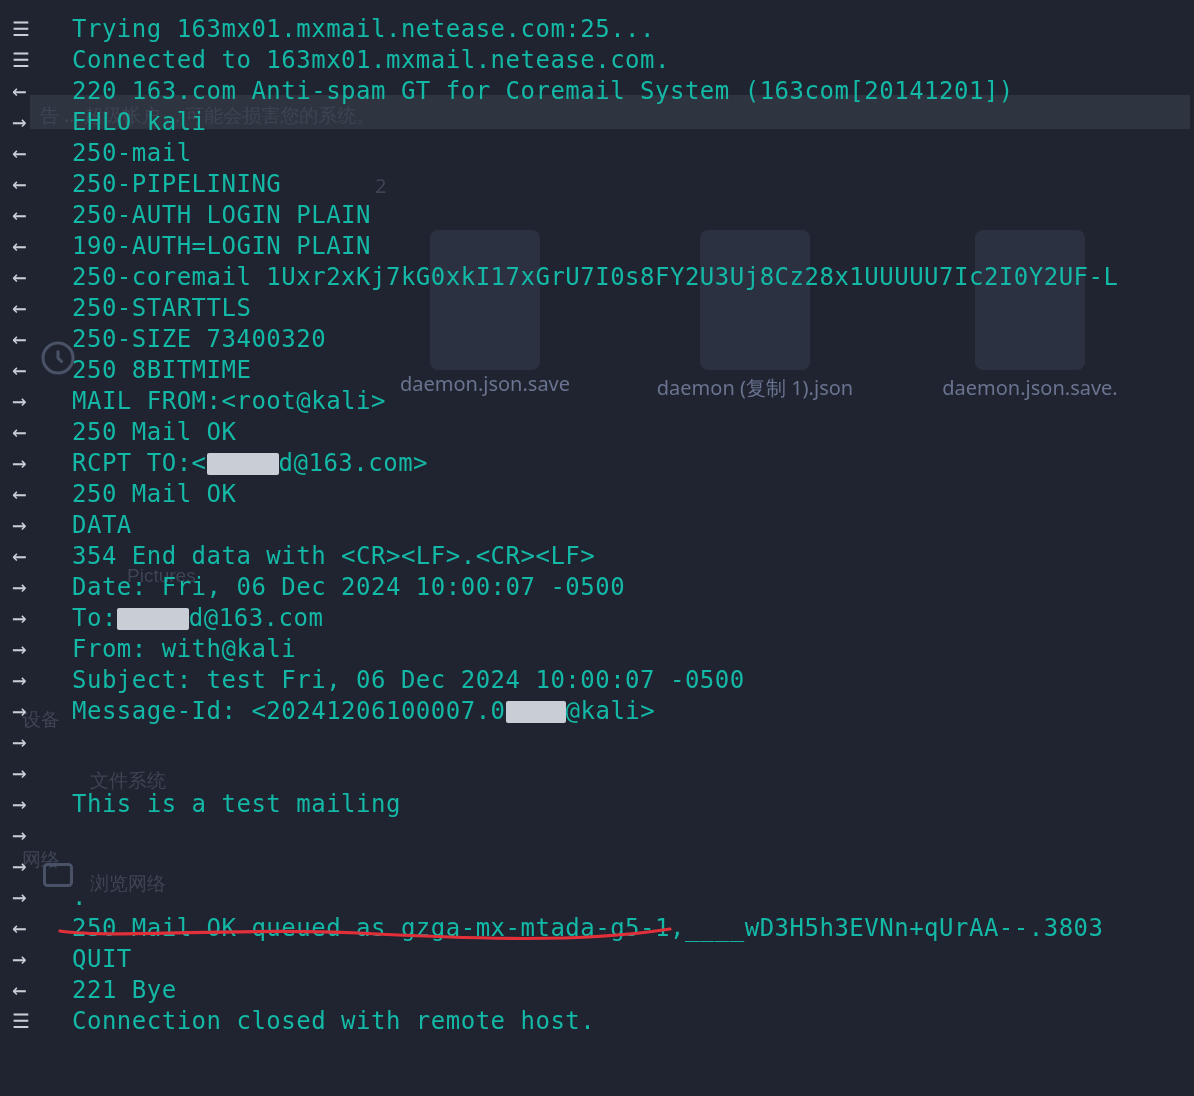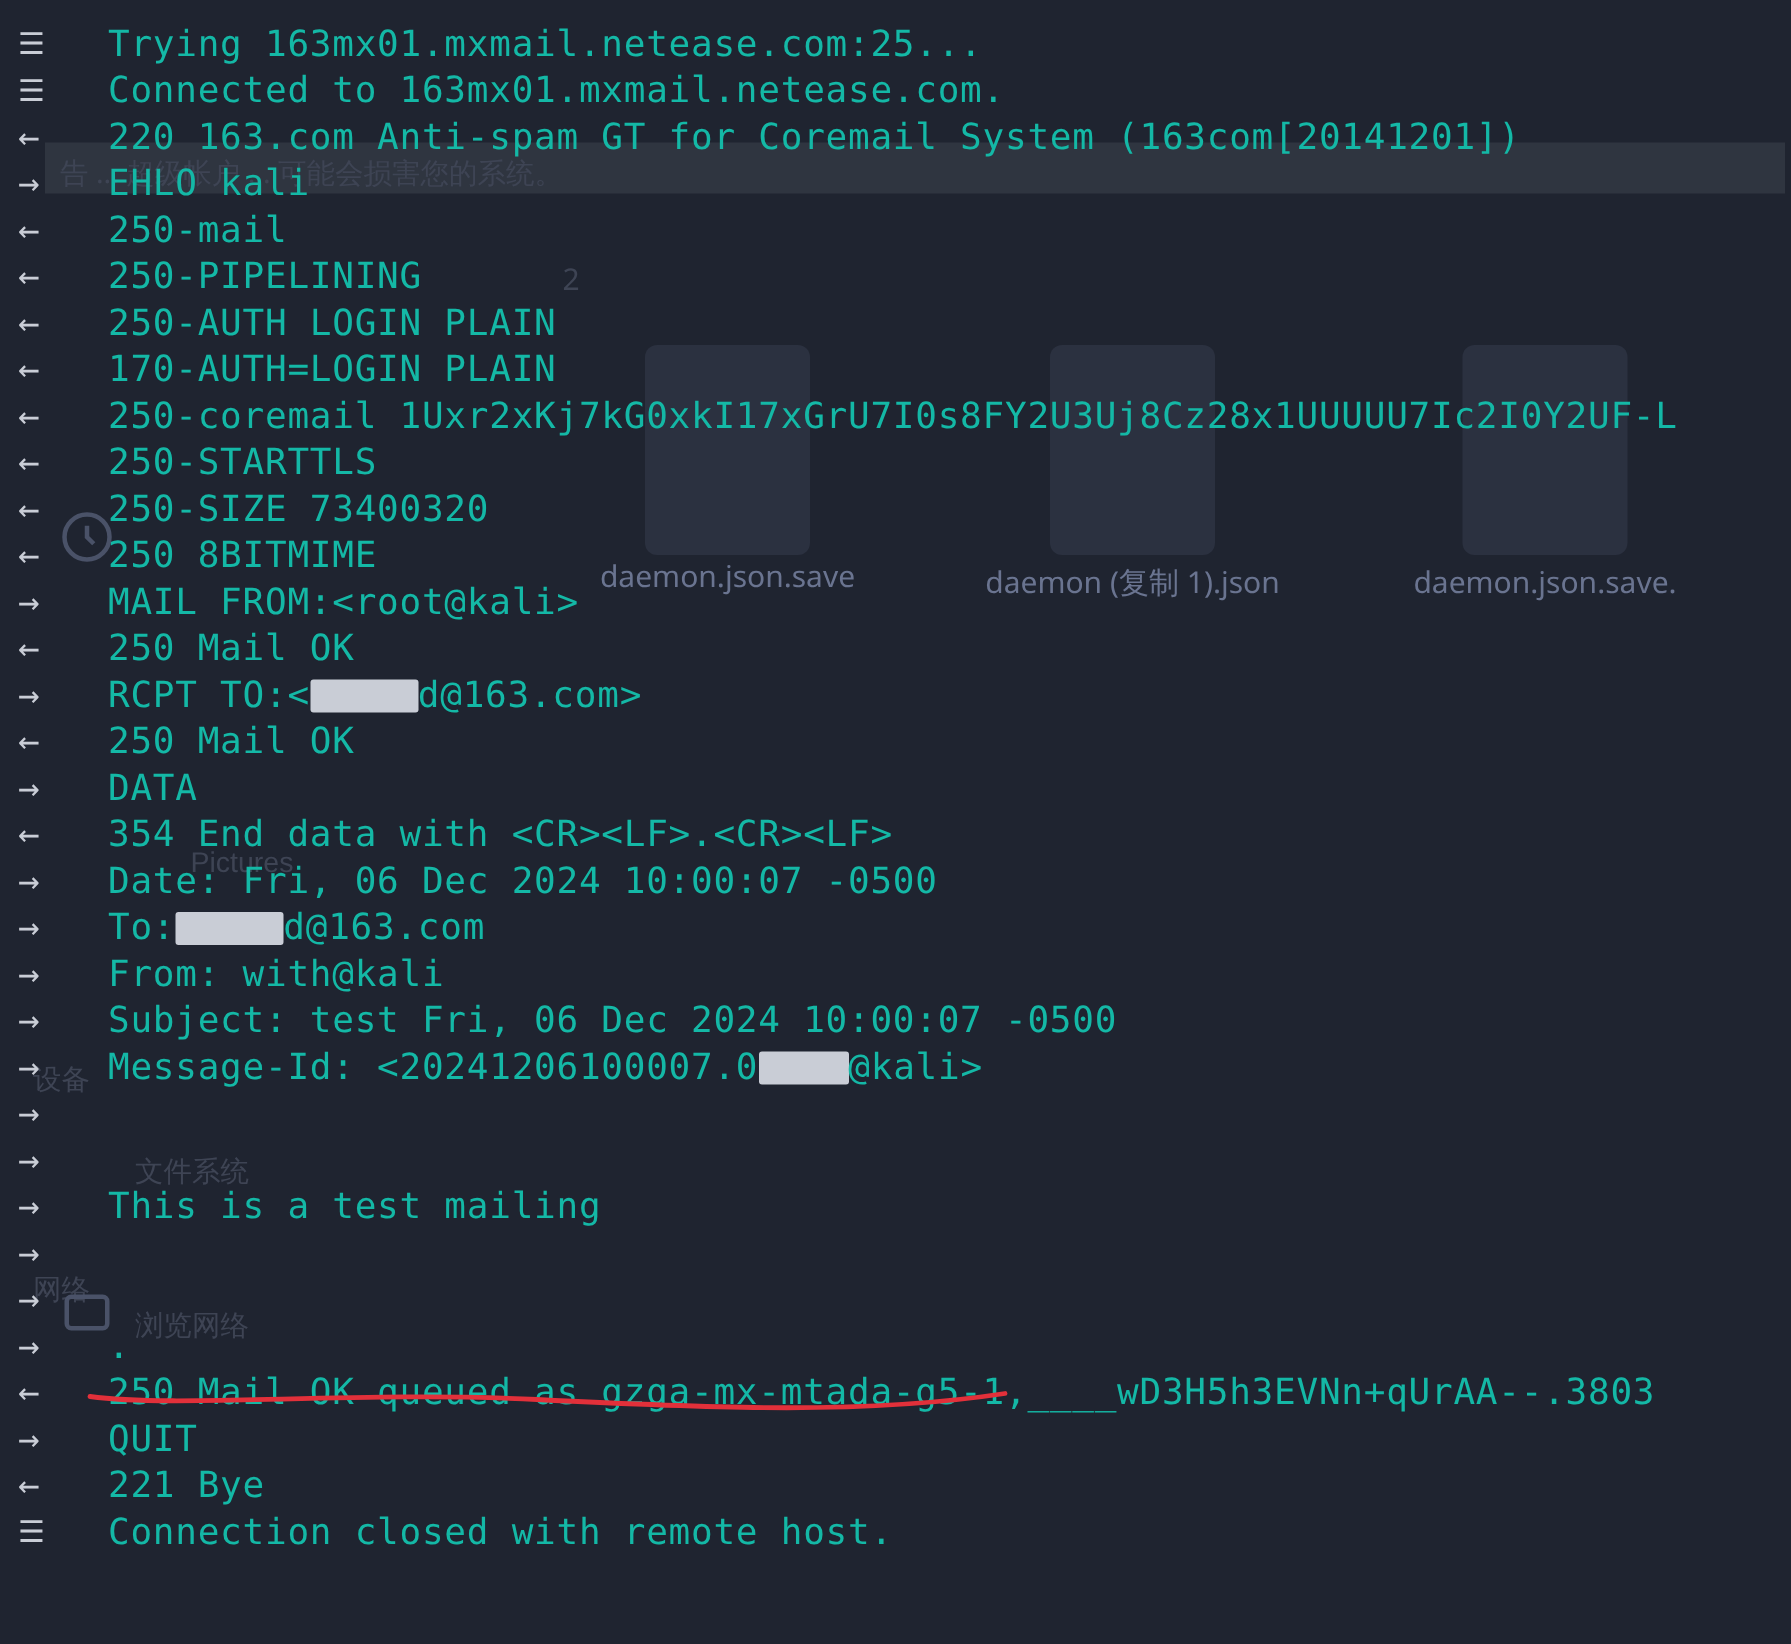--- a/index.html
+++ b/index.html
@@ -157,21 +157,21 @@
     <div class="line">
       <span class="pre">← </span>
       <span class="txt">250-PIPELINING</span>
     </div>
     <div class="line">
       <span class="pre">← </span>
       <span class="txt">250-AUTH LOGIN PLAIN</span>
     </div>
     <div class="line">
       <span class="pre">← </span>
-      <span class="txt">170-AUTH=LOGIN PLAIN</span>
+      <span class="txt">190-AUTH=LOGIN PLAIN</span>
     </div>
     <div class="line">
       <span class="pre">← </span>
       <span class="txt">250-coremail 1Uxr2xKj7kG0xkI17xGrU7I0s8FY2U3Uj8Cz28x1UUUUU7Ic2I0Y2UF-L</span>
     </div>
     <div class="line">
       <span class="pre">← </span>
       <span class="txt">250-STARTTLS</span>
     </div>
     <div class="line">

